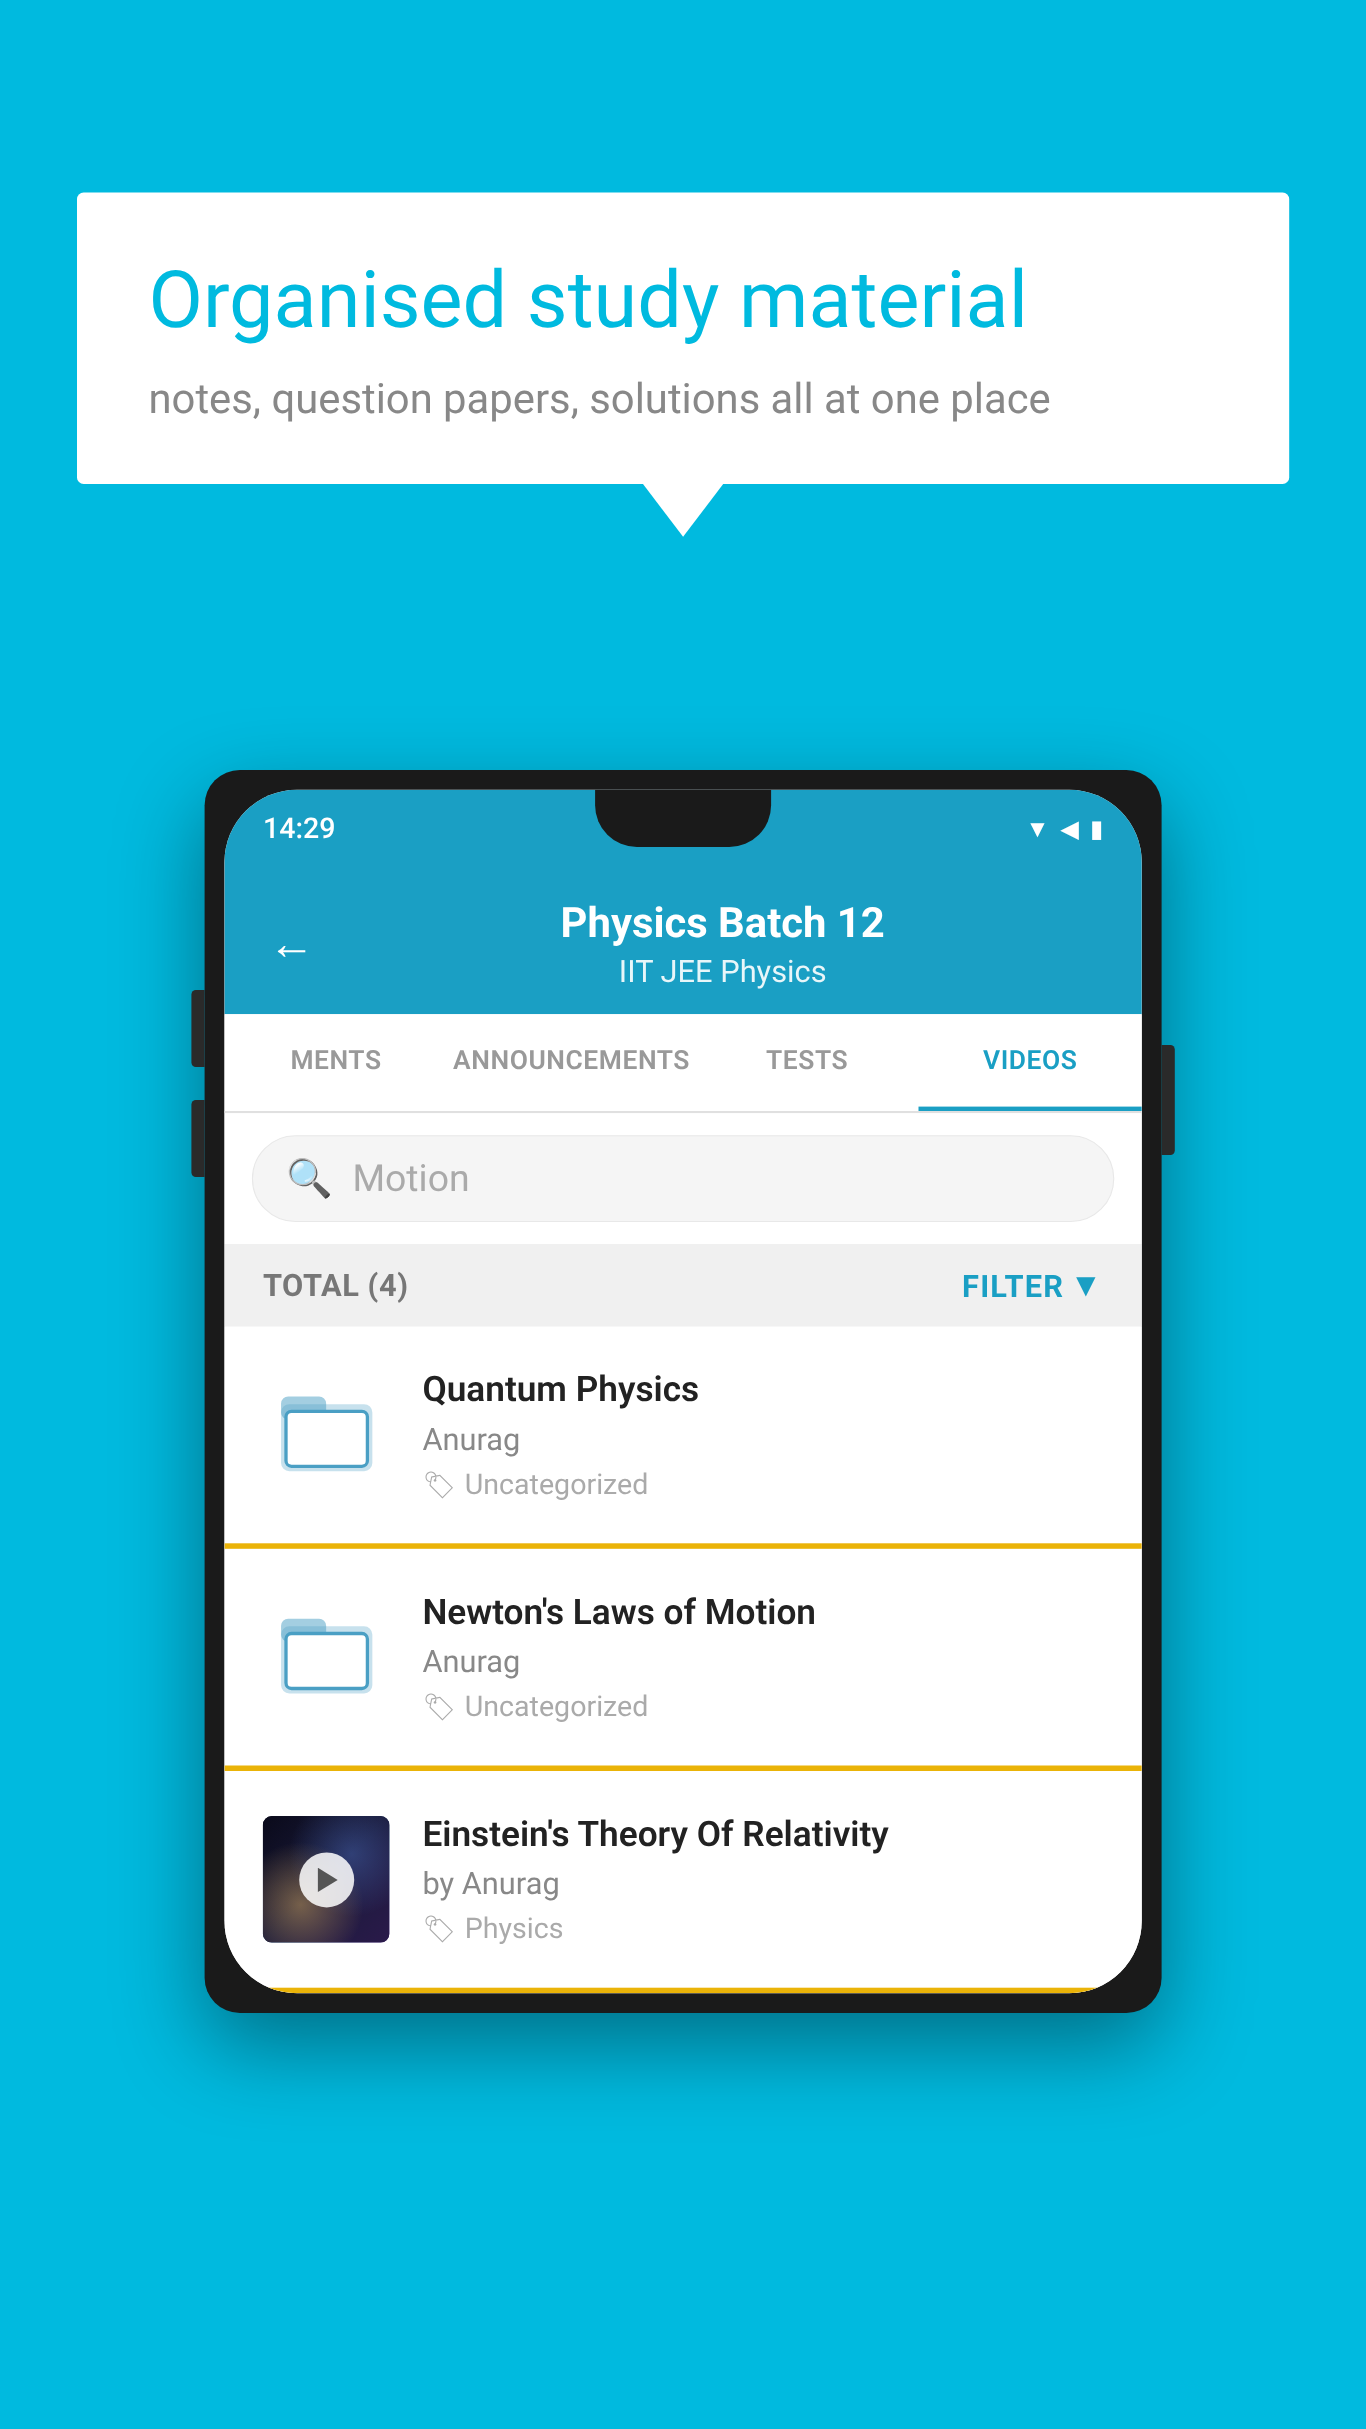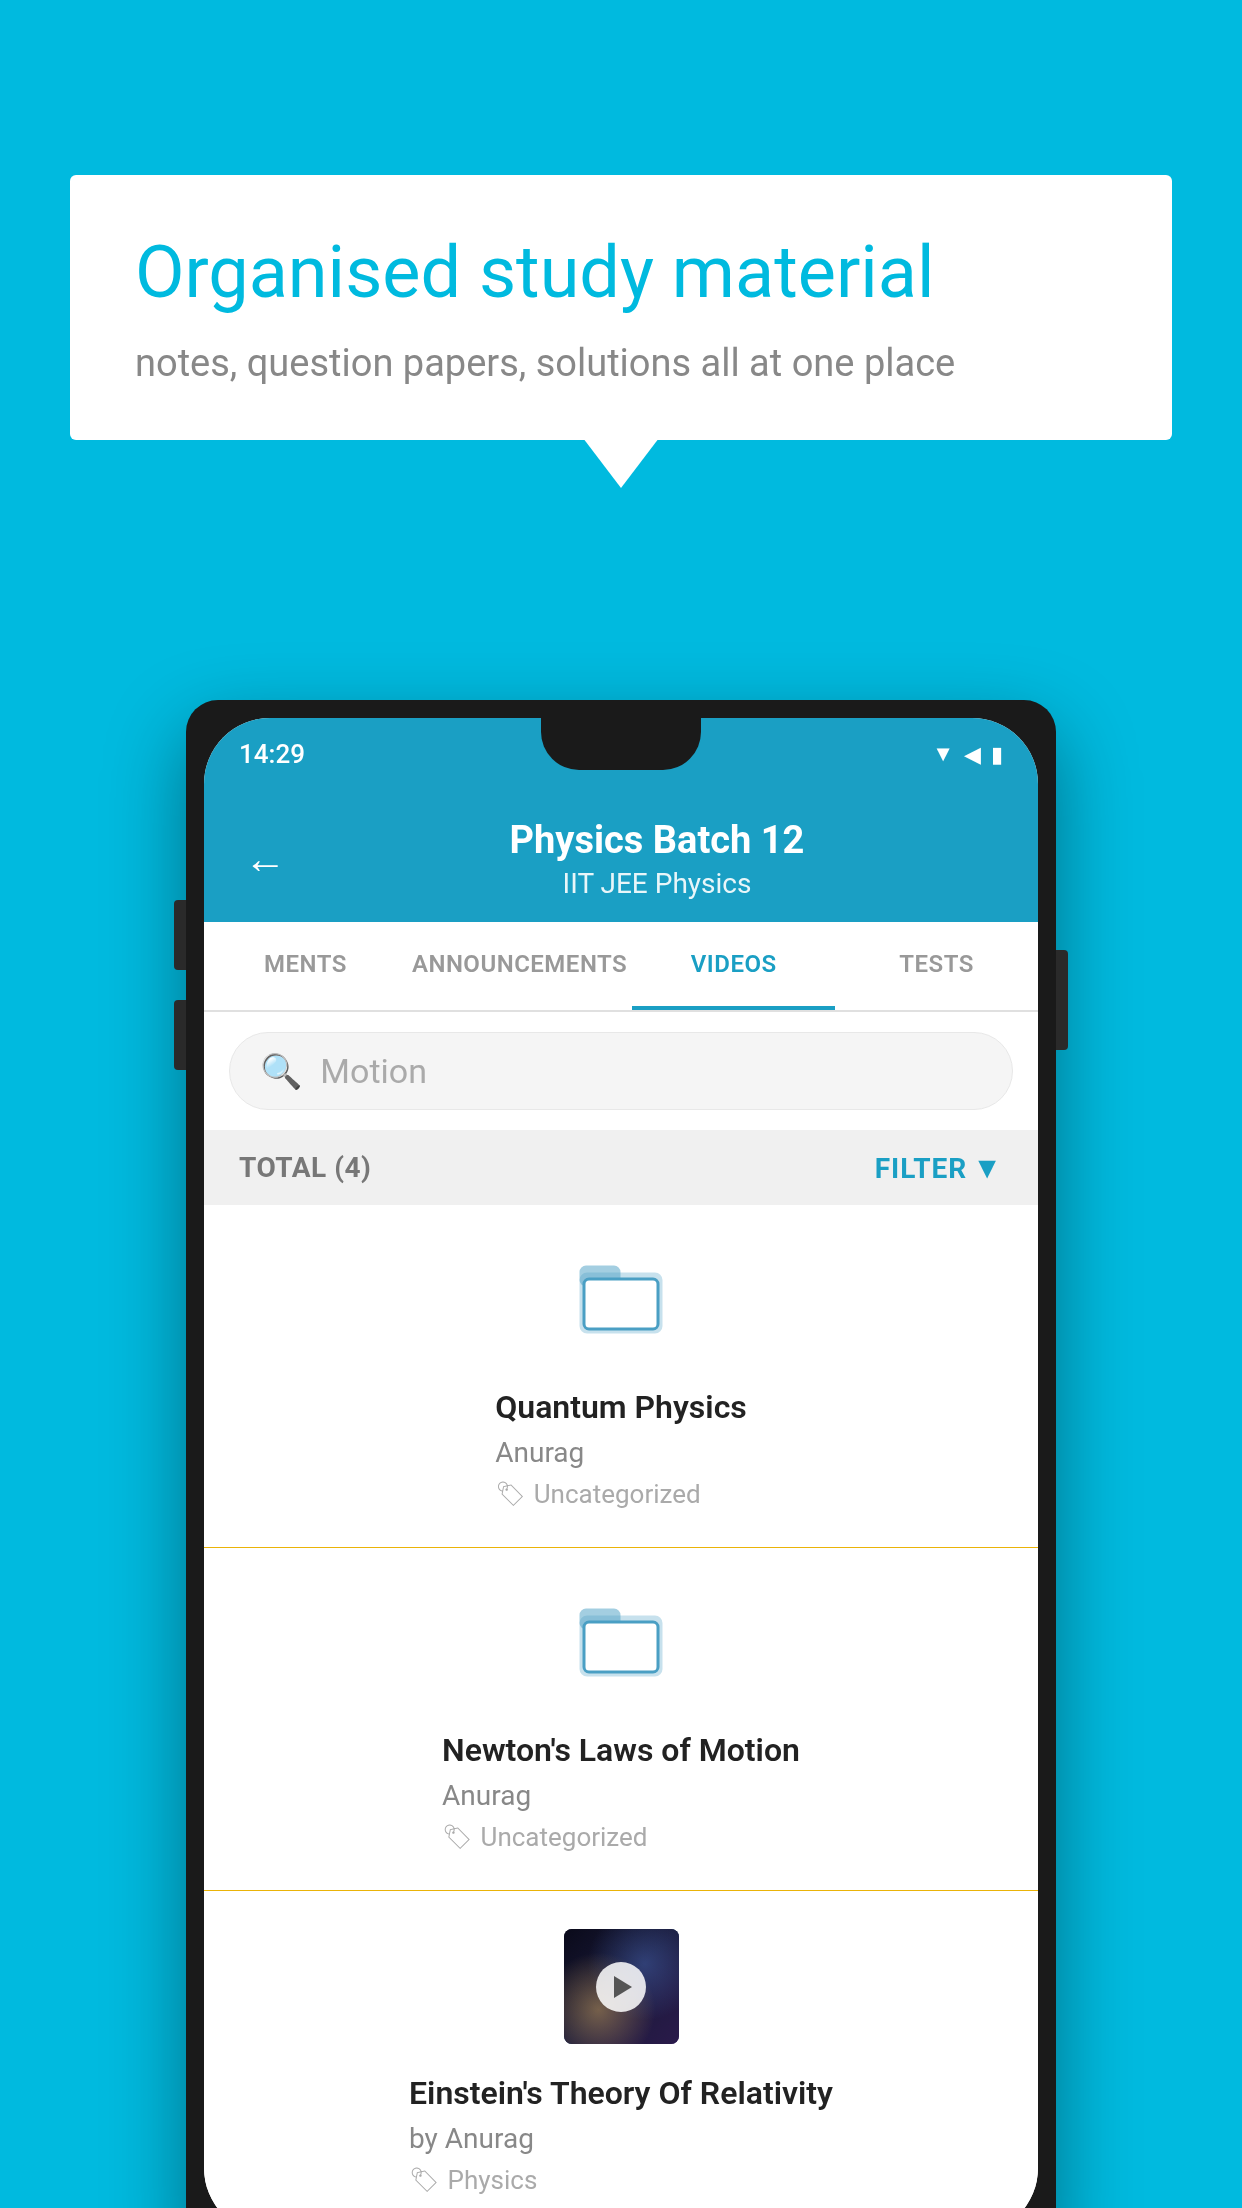--- a/index.html
+++ b/index.html
@@ -238,23 +238,22 @@
 
     
     .video-list {
       background: white;
     }
 
     .video-item {
       display: flex;
       align-items: center;
       padding: 38px 35px;
-      border-bottom: 1px solid #eab308;
+      border-bottom: 5px solid #eab308;
       gap: 30px;
-      flex-direction: column;
     }
 
     .video-thumb {
       width: 115px;
       height: 115px;
       flex-shrink: 0;
       display: flex;
       align-items: center;
       justify-content: center;
     }
@@ -395,25 +394,25 @@
         </div>
       </div>
 
       <div class="tabs-bar">
         <div class="tab-item">
           <span>MENTS</span>
         </div>
         <div class="tab-item">
           <span>ANNOUNCEMENTS</span>
         </div>
+        <div class="tab-item">
+          <span>TESTS</span>
+        </div>
         <div class="tab-item active">
           <span>VIDEOS</span>
-        </div>
-        <div class="tab-item">
-          <span>TESTS</span>
         </div>
       </div>
 
       <div class="search-bar-wrapper">
         <div class="search-bar">
           <div class="search-icon-wrap">🔍</div>
           <span class="search-placeholder">Motion</span>
         </div>
       </div>
 

